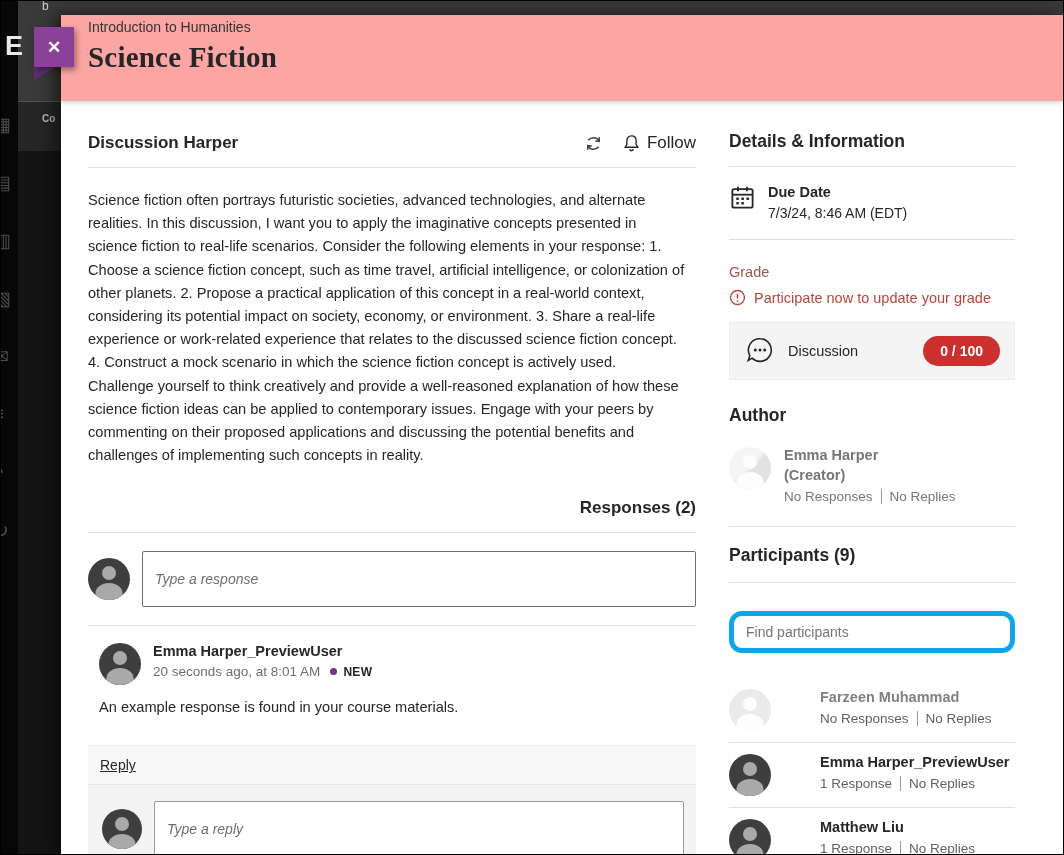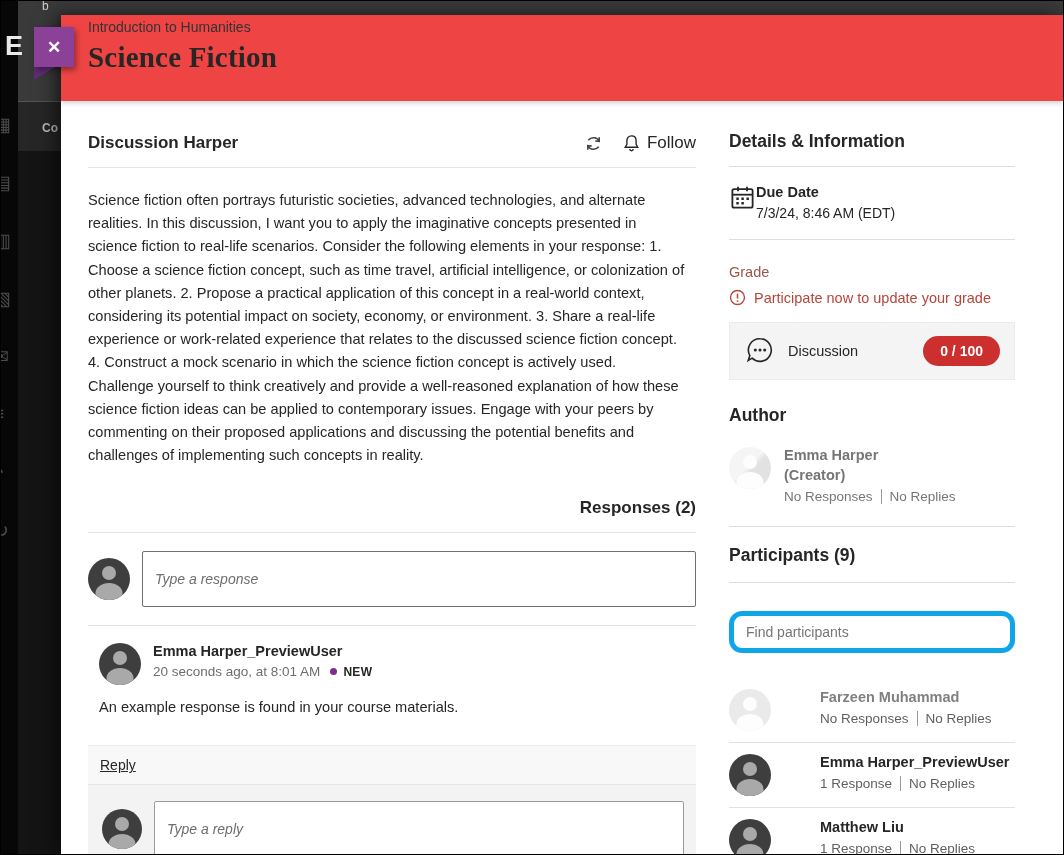--- a/index.html
+++ b/index.html
@@ -9,26 +9,26 @@
     font-family:"Liberation Sans", sans-serif;
     background:#2f2f2f; color:#262626;
     border:1px solid #000;
   }
   
   .backdrop { position:absolute; inset:0; background:linear-gradient(#3a3a3a 0 100px,#262626 100px 150px,#141414 150px 100%); }
   .left-rail { position:absolute; left:0; top:0; width:17px; height:100%; background:#070707; overflow:hidden; z-index:2; }
   .rail-icon { position:absolute; left:-8px; font-size:19px; color:#4d4d4d; }
   .frag-top { position:absolute; left:41px; top:-2px; font-size:12px; color:#cfcfcf; z-index:1; }
   .frag-logo { position:absolute; left:4px; top:30px; font-size:27px; font-weight:bold; color:#e9e9e9; z-index:3; }
-  .frag-nav { position:absolute; left:41px; top:112px; font-size:12px; font-weight:bold; color:#bdbdbd; z-index:1;margin-top:8px; }
+  .frag-nav { position:absolute; left:41px; top:112px; font-size:10px; font-weight:bold; color:#bdbdbd; z-index:1; }
   .backdrop-line { position:absolute; left:17px; top:100px; width:43px; height:1px; background:#555; z-index:1; }
 
   
   .panel { position:absolute; left:60px; top:14px; right:0; bottom:0; background:#fff; box-shadow:-6px 0 18px rgba(0,0,0,.55); z-index:4; }
-  .panel-header { position:absolute; left:0; top:0; right:0; height:86px; background:#ef4444; box-shadow:0 2px 5px rgba(0,0,0,.18); z-index:6; padding-left:27px; }
+  .panel-header { position:absolute; left:0; top:0; right:0; height:86px; background:#fca5a5; box-shadow:0 2px 5px rgba(0,0,0,.18); z-index:6; padding-left:27px; }
   .course-label { margin-top:4px; font-size:14px; color:#333; }
   .page-title { margin-top:6px; font-family:"Liberation Serif", serif; font-size:29px; font-weight:600; color:#262626; letter-spacing:.2px; }
 
   .close-btn { position:absolute; left:33px; top:26px; width:40px; height:40px; background:#8b4198; z-index:10; border:none; cursor:pointer;
                display:flex; align-items:center; justify-content:center; box-shadow:2px 3px 6px rgba(0,0,0,.4); }
   .close-btn .x { color:#fff; font-size:17px; font-weight:bold; }
   .close-fold { position:absolute; left:33px; top:66px; width:0; height:0; border-top:13px solid #5e2c72; border-right:21px solid transparent; z-index:9; }
 
   .panel-body { position:absolute; left:0; top:86px; right:0; bottom:0; overflow:hidden; }
 
@@ -68,21 +68,21 @@
   .reply-compose .avatar { width:40px; height:40px; }
   .reply-compose .text-input { border-color:#9a9a9a; }
 
   
   .side-col { position:absolute; left:668px; top:0; width:286px; height:100%; overflow:hidden; }
   .side-heading { font-size:17.5px; font-weight:bold; color:#262626; }
   .side-col .divider { background:#dedede; }
   .details-heading { margin-top:30px; }
   .hr-1 { margin-top:14px; }
   .due-row { display:flex; margin-top:17px; }
-  .due-texts { margin-left:0; }
+  .due-texts { margin-left:12px; }
   .due-label { font-size:14.5px; font-weight:bold; }
   .due-value { margin-top:5px; font-size:14px; color:#262626; }
   .hr-2 { margin-top:18px; }
 
   .grade-label { margin-top:24px; font-size:14.5px; color:#9a554b; }
   .grade-warning { margin-top:9px; display:flex; align-items:center; gap:8px; font-size:14.5px; color:#b5453b; }
   .grade-box { margin-top:16px; height:58px; background:#f4f4f4; border:1px solid #ececec; display:flex; align-items:center; padding:0 14px; gap:12px; }
   .grade-item-label { font-size:14.5px; color:#262626; }
   .grade-pill { margin-left:auto; background:#cb2f2e; color:#fff; font-size:14px; font-weight:bold; border-radius:999px; padding:7px 17px; }
 

